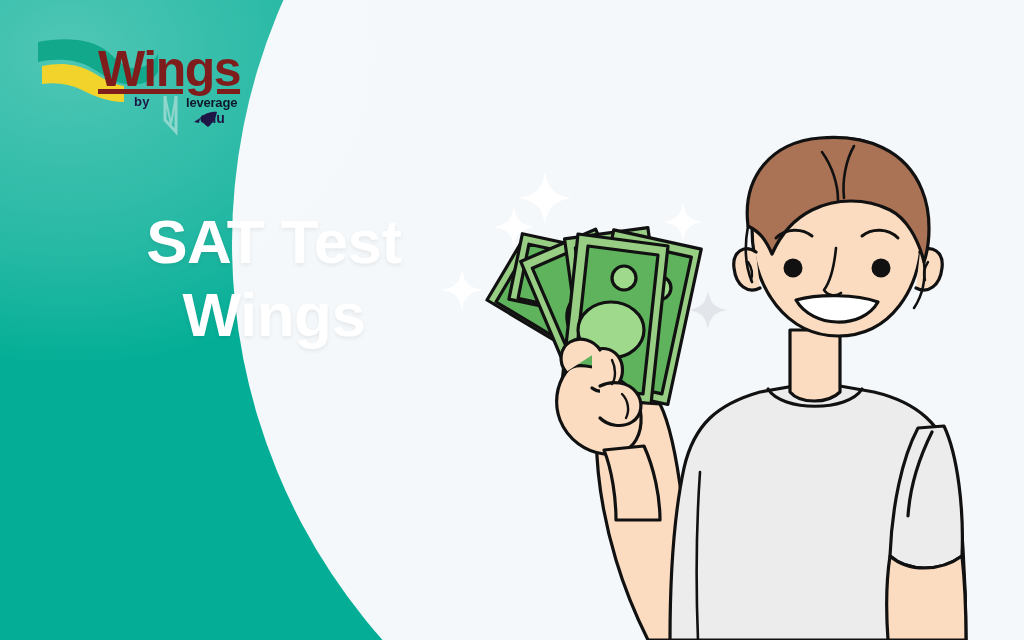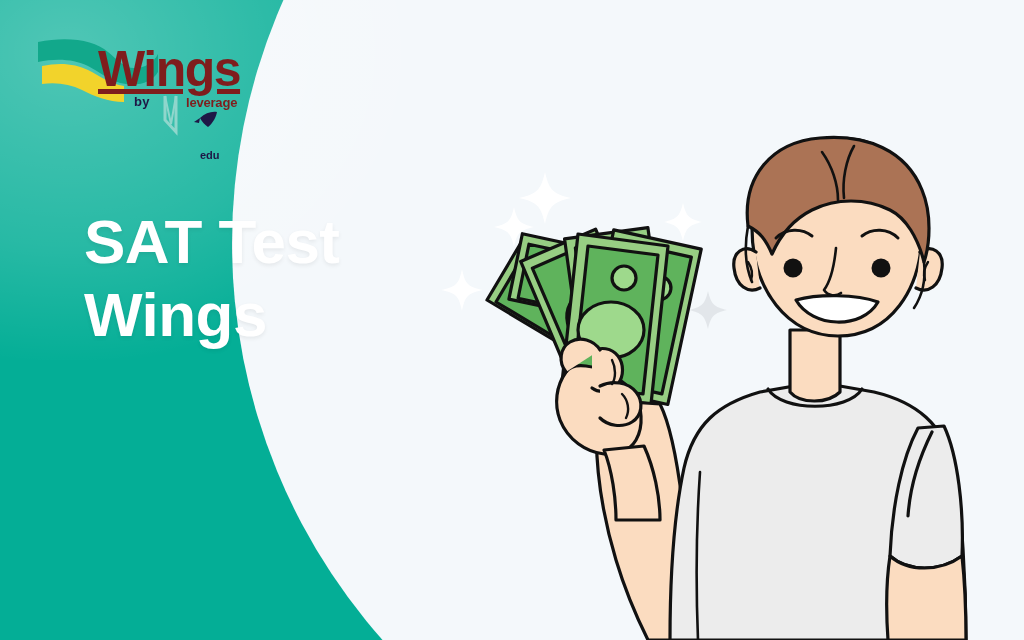--- a/index.html
+++ b/index.html
@@ -40,20 +40,21 @@
     position: absolute;
     left: 84px;
     top: 206px;
     width: 380px;
     color: #ffffff;
     font-size: 62px;
     line-height: 1.17;
     font-weight: 700;
     letter-spacing: -0.5px;
     text-shadow: 0 2px 4px rgba(0,0,0,0.07);
+    text-align: center;
   }
   
   .logo {
     position: absolute;
     left: 24px;
     top: 28px;
     width: 230px;
     height: 110px;
   }
   .logo-wordmark {
@@ -82,34 +83,33 @@
     top: 66px;
     width: 90px;
     height: 40px;
   }
   .lev-text {
     position: absolute;
     left: 22px;
     top: 2px;
     font-size: 13px;
     font-weight: 700;
-    color: #7f1d1d;
+    color: #0f172a;
     line-height: 1.15;
     letter-spacing: -0.2px;
     text-align: center;
   }
   .lev-edu {
     position: absolute;
     left: 36px;
     top: 16px;
-    font-size: 11px;
+    font-size: 14px;
     font-weight: 700;
     color: #1E1746;
     line-height: 1.15;
-    margin-top: 39px;
   }
   .illus { position: absolute; left: 0; top: 0; width: 1024px; height: 640px; }
 </style>
 </head>
 <body>
 
 <div class="banner">
 
   <div class="bg-white-shape"></div>
   <div class="bg-glow"></div>

